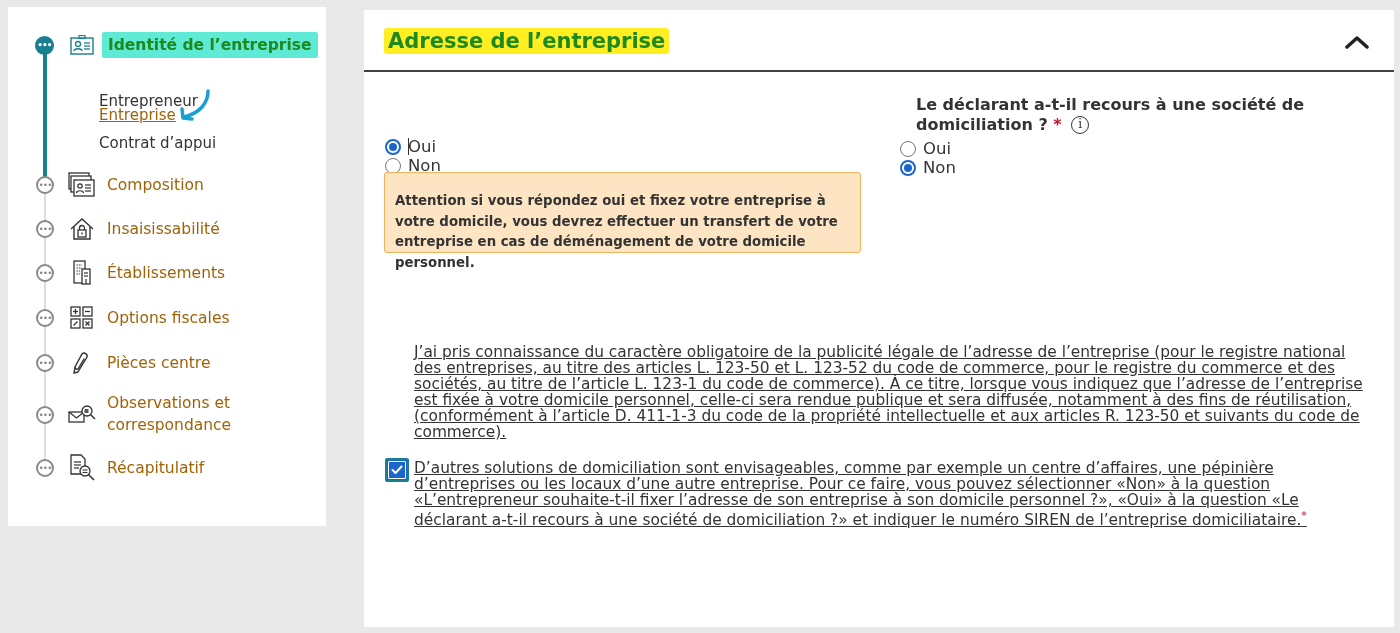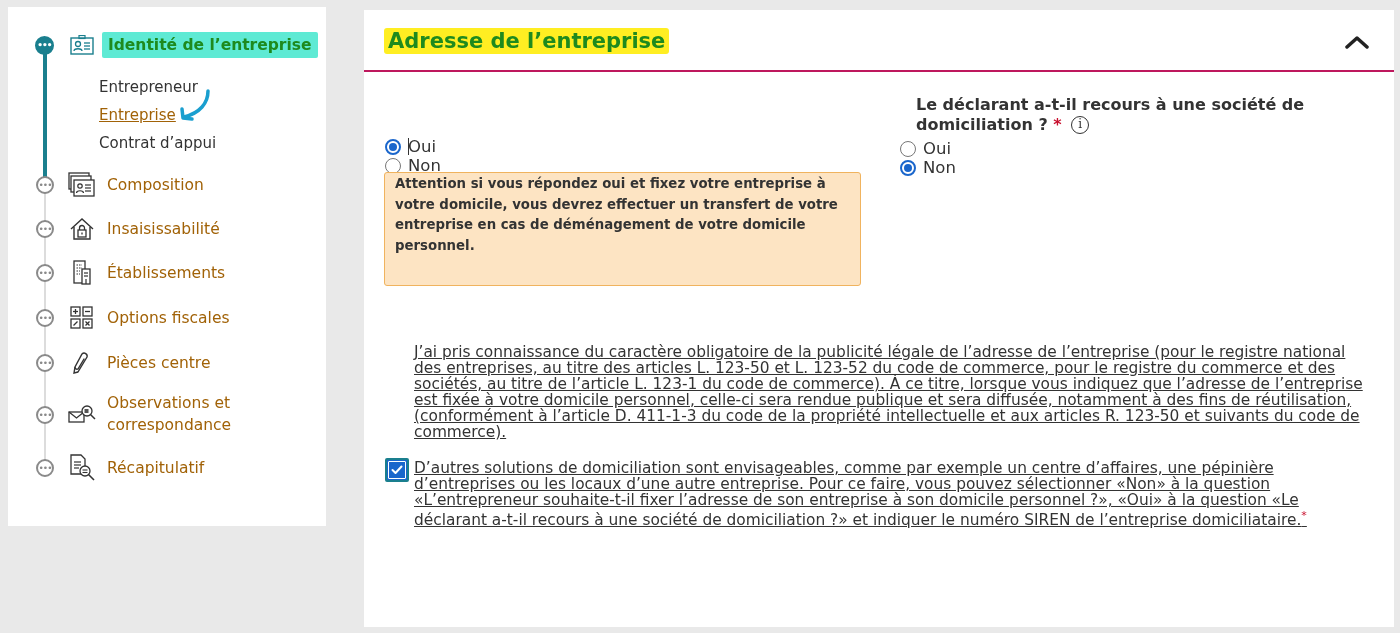--- a/index.html
+++ b/index.html
@@ -46,21 +46,21 @@
     .substep {
       position: absolute; left: 91px; font-size: 15px; color: #333; line-height: 20px;
     }
     .substep.current { color: #a16207; text-decoration: underline; }
     .arrow-annot { position: absolute; left: 170px; top: 82px; }
 
     .main {
       position: absolute; left: 364px; top: 10px; width: 1030px; height: 617px; background: #fff;
     }
     .main-header {
-      height: 62px; border-bottom: 2px solid #be185d; position: relative;
+      height: 62px; border-bottom: 2px solid #404040; position: relative;
     }
     .main-title {
       position: absolute; left: 20px; top: 18px; font-size: 21px; font-weight: bold;
       color: #1e8a1e; background: #ffee22; padding: 1px 4px; border-radius: 3px;
     }
     .collapse-btn {
       position: absolute; right: 22px; top: 20px; width: 30px; height: 24px; cursor: pointer;
       display: flex; align-items: center; justify-content: center;
     }
     .question {
@@ -79,23 +79,23 @@
       display: flex; align-items: center; justify-content: center; background: #fff;
     }
     .radio.checked { border: 2px solid #1a66cc; }
     .radio.checked::after {
       content: ""; width: 8px; height: 8px; background: #1a66cc; border-radius: 50%;
     }
     .caret {
       display: inline-block; width: 1px; height: 17px; background: #333; margin-right: -1px;
     }
     .warning {
-      position: absolute; left: 20px; top: 162px; width: 477px; height: 114px;
+      position: absolute; left: 20px; top: 162px; width: 477px; height: 81px;
       background: #fde4c3; border: 1.5px solid #f0b35e; border-radius: 3px;
-      padding: 1px 10px; font-size: 13.3px; font-weight: bold; color: #333; line-height: 20.5px;
+      padding: 18px 10px; font-size: 13.3px; font-weight: bold; color: #333; line-height: 20.5px;
     }
     .consent {
       position: absolute; left: 50px; top: 334px; width: 960px; font-size: 15.4px; line-height: 16px; color: #333; text-decoration: underline;
     }
     .consent p + p { margin-top: 20px; }
     .checkbox {
       position: absolute; left: 21px; top: 448px; width: 24px; height: 24px;
       background: #1a66cc; border: 2px solid #1a7f8e; border-radius: 2px; cursor: pointer;
       display: flex; align-items: center; justify-content: center;
     }
@@ -120,21 +120,21 @@
           <circle cx="8" cy="9" r="2.5" fill="none" stroke="#1a7f8e" stroke-width="1.3"></circle>
           <path d="M4 16c0-3 8-3 8 0" fill="none" stroke="#1a7f8e" stroke-width="1.3"></path>
           <line x1="14" y1="8" x2="20" y2="8" stroke="#1a7f8e" stroke-width="1.3"></line>
           <line x1="14" y1="11" x2="20" y2="11" stroke="#1a7f8e" stroke-width="1.3"></line>
           <line x1="14" y1="14" x2="20" y2="14" stroke="#1a7f8e" stroke-width="1.3"></line>
         </svg>
     </span>
     <span class="step-label active">Identité de l’entreprise</span>
   </div>
 
-  <span class="substep" style="top:70px;">Entrepreneur</span>
+  <span class="substep" style="top:84px;">Entrepreneur</span>
   <span class="substep current" style="top:98px;">Entreprise</span>
   <span class="substep" style="top:126px;">Contrat d’appui</span>
 
   <span class="arrow-annot">
     <svg width="36" height="34" viewBox="0 0 36 34">
         <path d="M30 2 C 30 14, 22 24, 6 28" fill="none" stroke="#1a9fcf" stroke-width="3.5" stroke-linecap="round"></path>
         <path d="M4 20 L 5 29 L 14 30" fill="none" stroke="#1a9fcf" stroke-width="3.5" stroke-linecap="round" stroke-linejoin="round"></path>
       </svg>
   </span>
 

